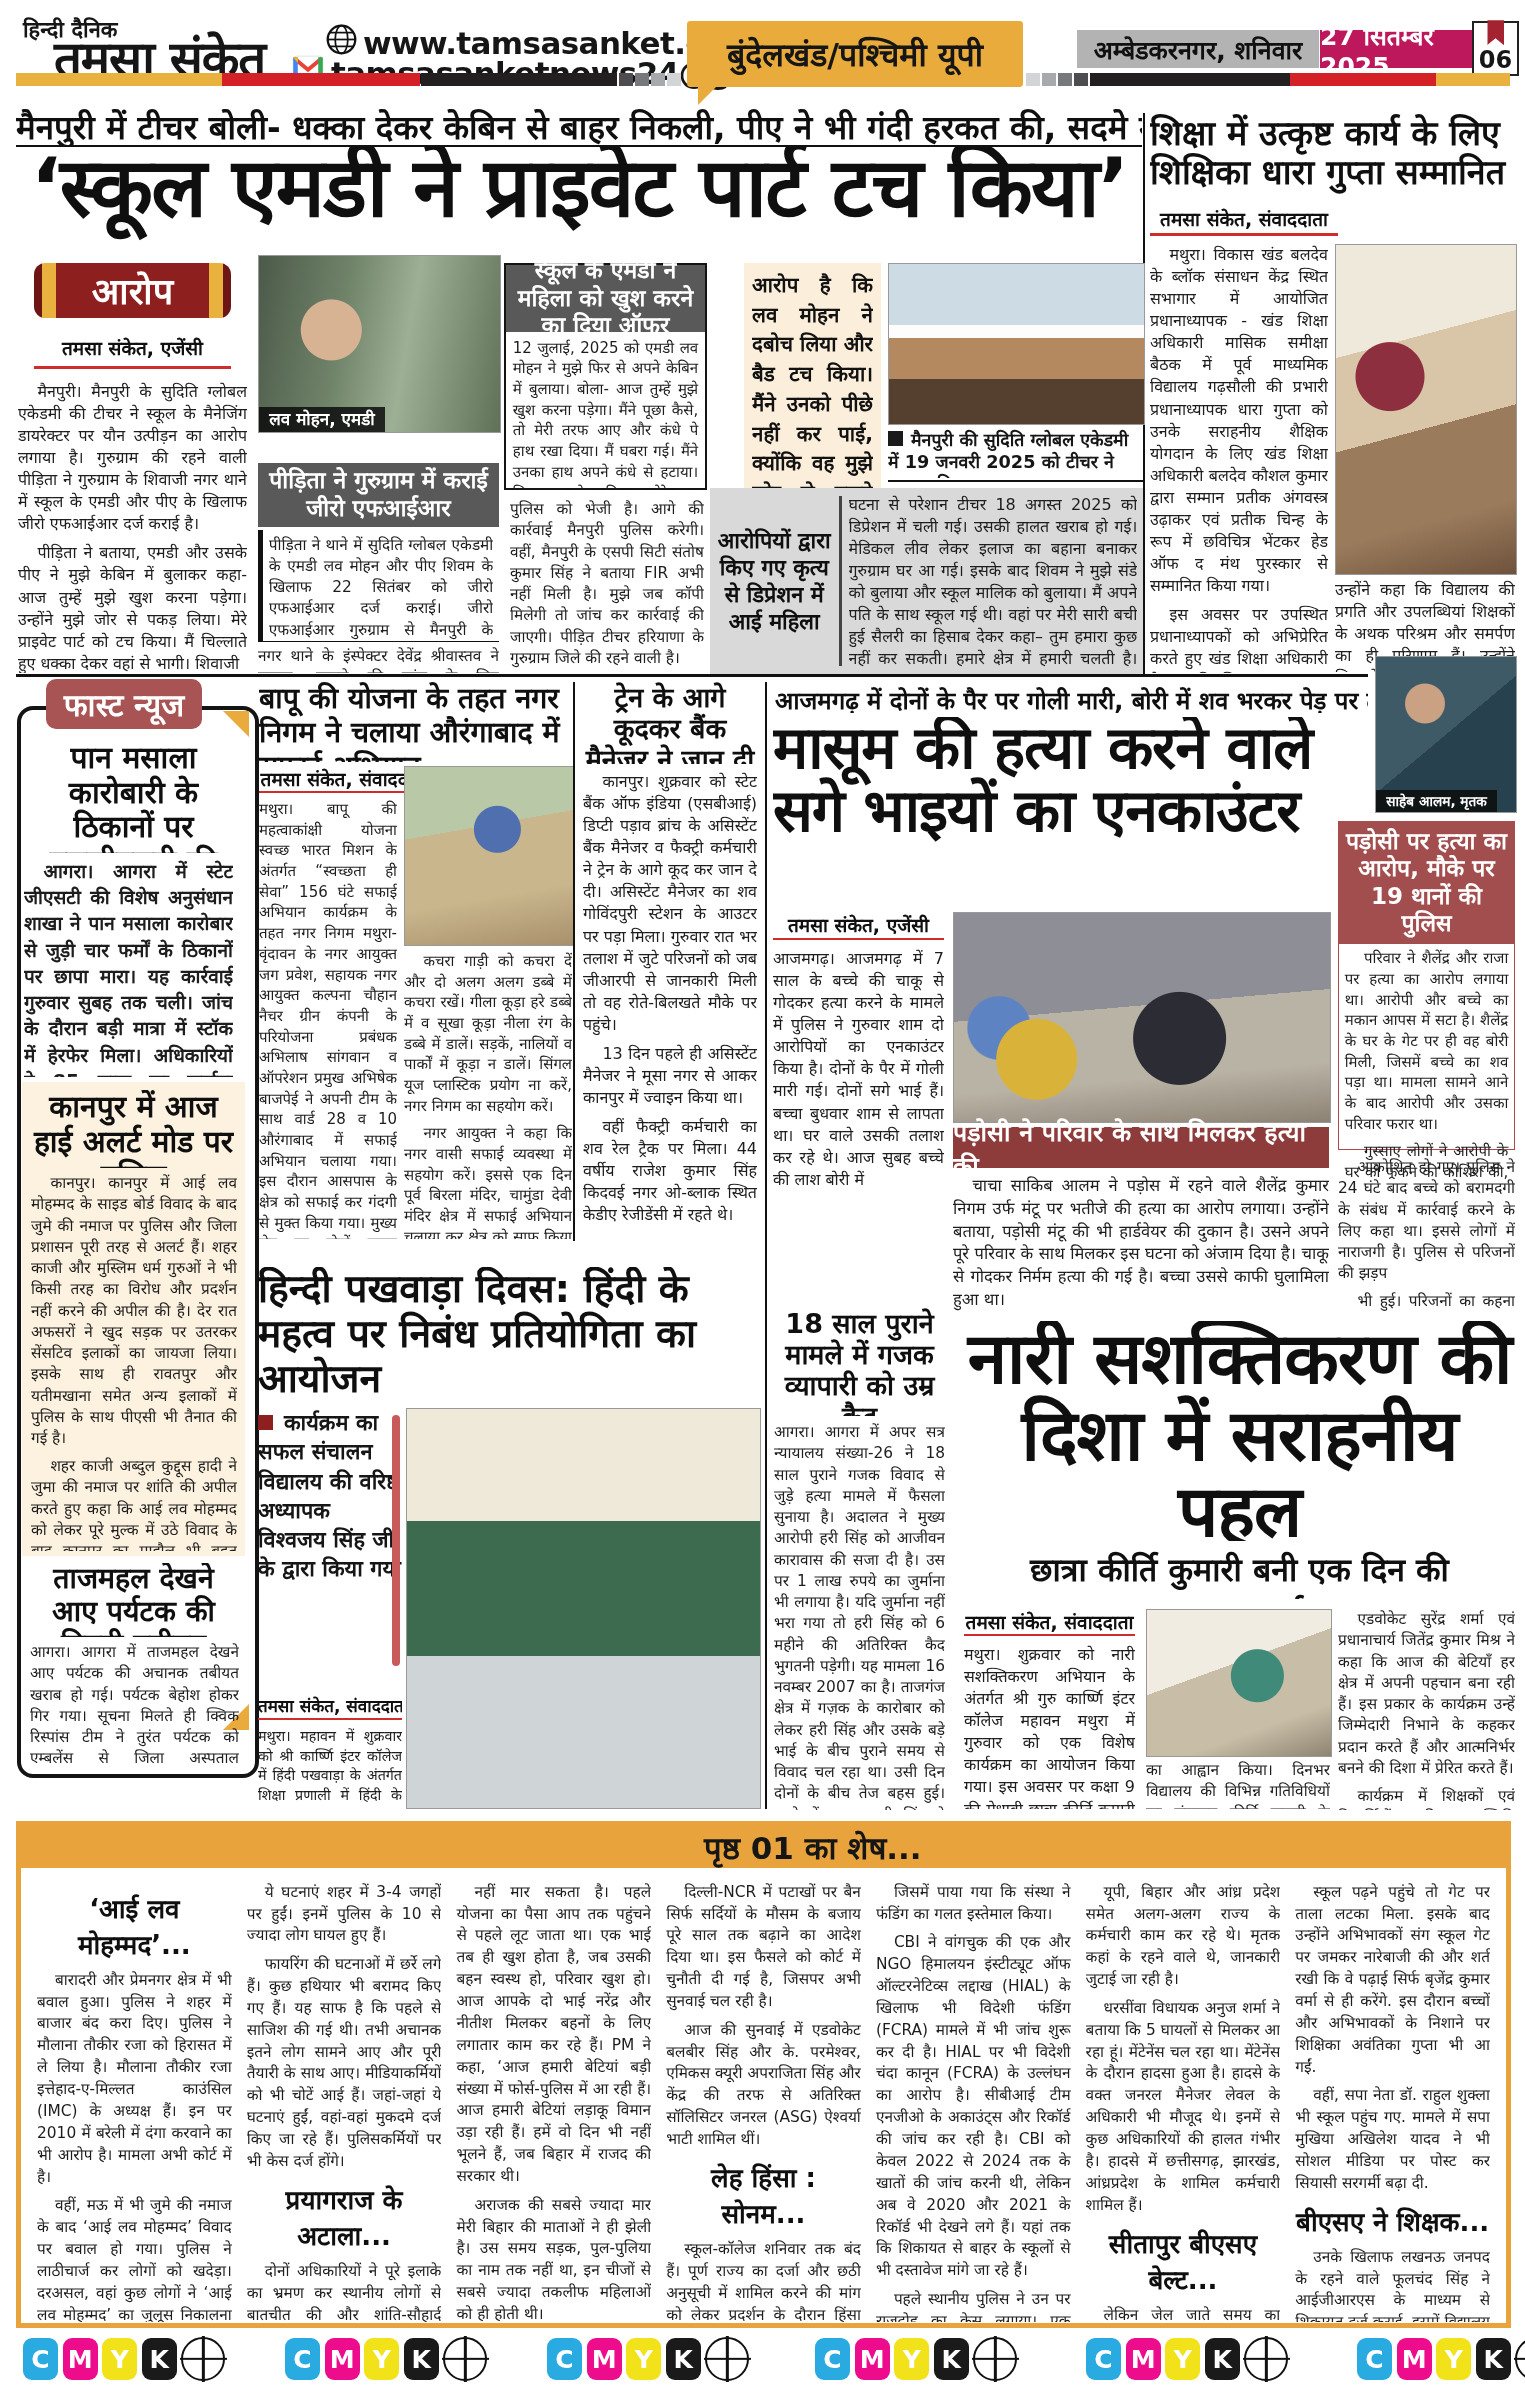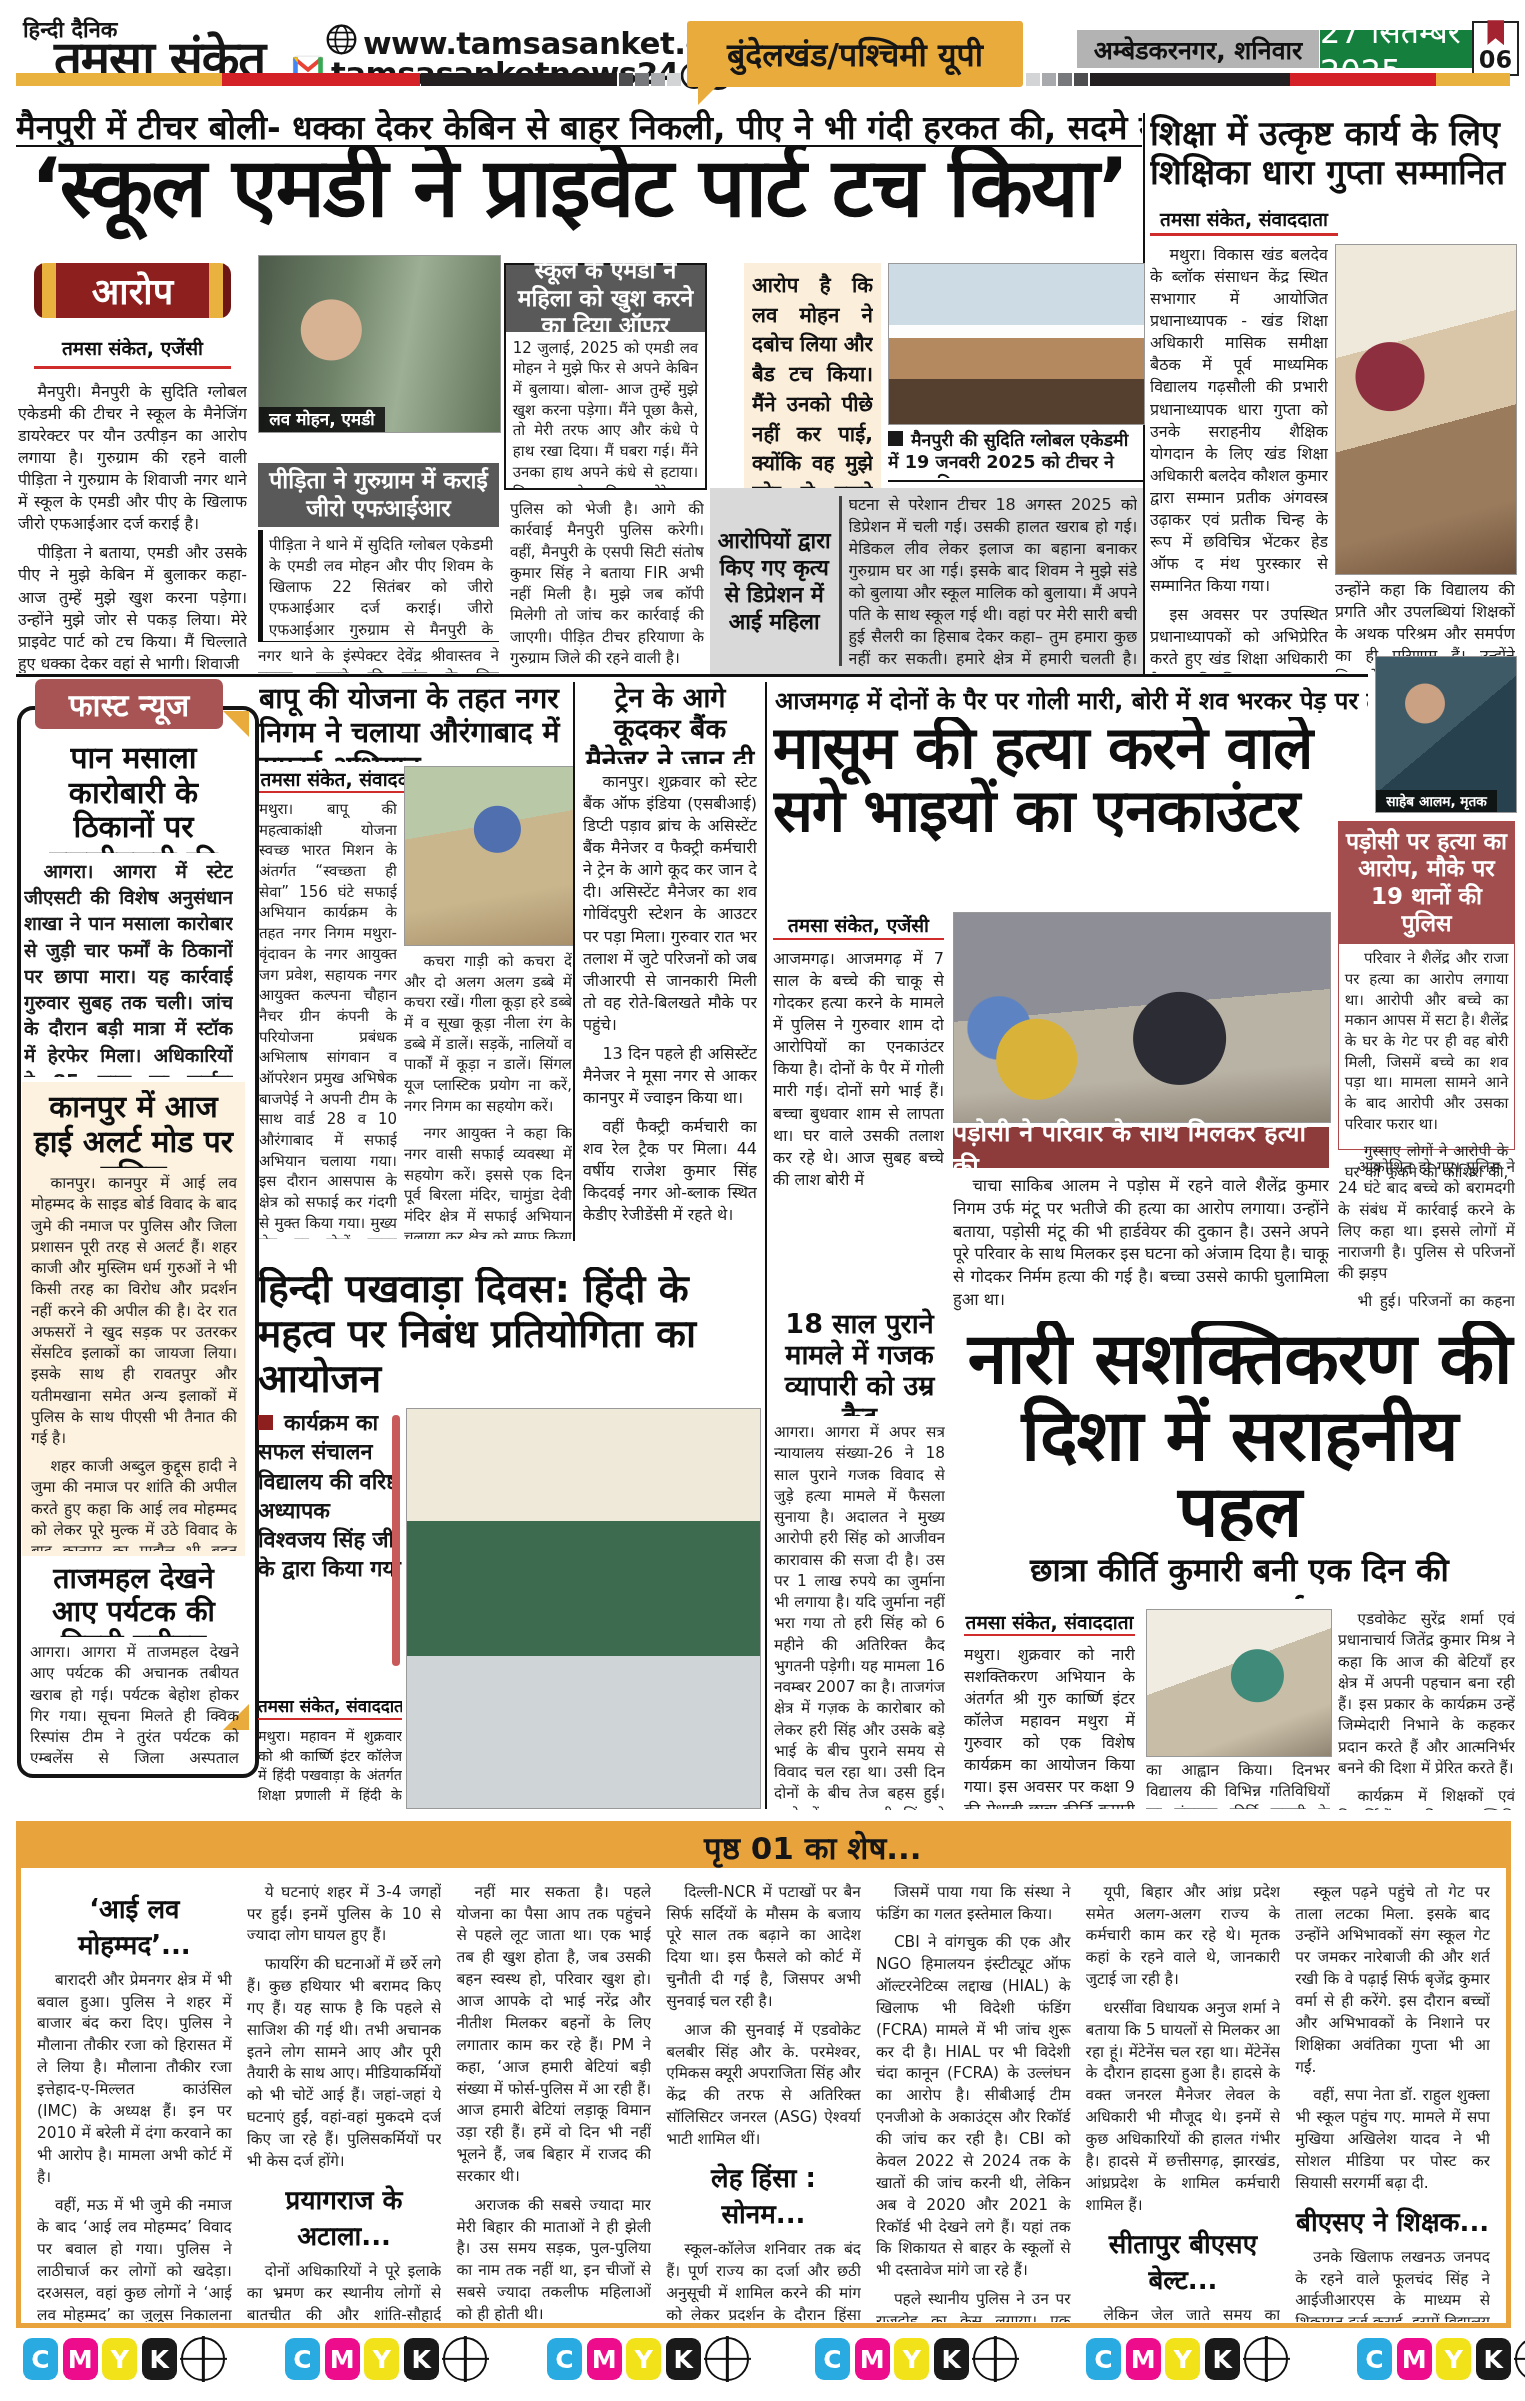--- a/index.html
+++ b/index.html
@@ -17,22 +17,22 @@
   .pcap{position:absolute;left:0;bottom:0;background:rgba(12,12,12,.85);color:#fff;font-weight:bold;
         font-size:17px;padding:3.4px 10.3px;line-height:1.1;}
   
   .masthead-title{font-size:49px;font-weight:900;letter-spacing:-1.1px;line-height:1;}
   .tagline{font-size:21.7px;font-weight:bold;}
   .contact{font-size:31px;font-weight:900;letter-spacing:-0.6px;}
   .edition-banner{background:#e8ab3c;border-radius:3.4px;display:flex;align-items:center;justify-content:center;
         font-size:32px;font-weight:900;}
   .datebox-gray{background:#b3b3b3;color:#101010;display:flex;align-items:center;justify-content:center;
         font-size:25px;font-weight:900;}
-  .datebox-black{background:#15803d;color:#fff;display:flex;align-items:center;justify-content:center;
-        font-size:32px;font-weight:400;}
+  .datebox-black{background:#be185d;color:#fff;display:flex;align-items:center;justify-content:center;
+        font-size:25px;font-weight:700;}
   .pagebadge{background:#fff;border:2.3px solid #222;display:flex;align-items:flex-end;justify-content:center;
         font-size:24px;font-weight:900;}
   .bookmark{position:absolute;top:-2.3px;left:50%;transform:translateX(-50%);width:17px;height:25px;
         background:#a32430;clip-path:polygon(0 0,100% 0,100% 100%,50% 72%,0 100%);}
   
   .aarop-badge{border-radius:11.4px;display:flex;align-items:center;justify-content:center;color:#fff;
         font-size:36px;font-weight:900;
         background:linear-gradient(90deg,#6e1616 0 8px,#e9b23f 8px 21.7px,#8e1f1f 21.7px calc(100% - 21.7px),#e9b23f calc(100% - 21.7px) calc(100% - 8px),#6e1616 calc(100% - 8px));}
   .fast-badge{background:#a85454;border-radius:6.8px;color:#fff;display:flex;align-items:center;justify-content:center;
         font-size:31px;font-weight:900;}
@@ -193,21 +193,21 @@
   <div class="abs body" style="left:1150px;top:244px;width:178px;height:429px;font-size:16px;">
     <p>मथुरा। विकास खंड बलदेव के ब्लॉक संसाधन केंद्र स्थित सभागार में आयोजित प्रधानाध्यापक - खंड शिक्षा अधिकारी मासिक समीक्षा बैठक में पूर्व माध्यमिक विद्यालय गढ़सौली की प्रभारी प्रधानाध्यापक धारा गुप्ता को उनके सराहनीय शैक्षिक योगदान के लिए खंड शिक्षा अधिकारी बलदेव कौशल कुमार द्वारा सम्मान प्रतीक अंगवस्त्र उढ़ाकर एवं प्रतीक चिन्ह के रूप में छविचित्र भेंटकर हेड ऑफ द मंथ पुरस्कार से सम्मानित किया गया।</p>
     <p>इस अवसर पर उपस्थित प्रधानाध्यापकों को अभिप्रेरित करते हुए खंड शिक्षा अधिकारी ने कहा कि शिक्षक समाज का वास्तविक निर्माता होता है। जिस प्रकार दीपक स्वयं जलकर प्रकाश फैलाता है, उसी प्रकार शिक्षक अपने परिश्रम और ज्ञान से विद्यार्थियों के जीवन को उज्ज्वल बनाते हैं।</p>
   </div>
   <div class="abs photo ph-award" style="left:1335px;top:244px;width:180px;height:329px;"></div>
   <div class="abs body" style="left:1335px;top:579px;width:180px;height:93px;font-size:16px;">उन्होंने कहा कि विद्यालय की प्रगति और उपलब्धियां शिक्षकों के अथक परिश्रम और समर्पण का ही परिणाम हैं। उन्होंने शिक्षकों से कहा कि वे शिक्षा को केवल परीक्षा तक सीमित न रखें, बल्कि जीवन-मूल्य और बच्चों का सर्वांगीण विकास भी केंद्र में रखें। यह बैठक सभी के लिए आत्मविश्वास बढ़ाने वाला दिन रही।</div>
 
   <div class="abs rail-frame" style="left:17px;top:706px;width:234px;height:1064px;"></div>
   <div class="abs fold" style="left:223px;top:711px;"></div>
   <div class="abs fold" style="left:223px;top:1704px;transform:rotate(90deg);"></div>
-  <div class="abs fast-badge" style="left:35px;top:679px;width:188px;height:50px;">फास्ट न्यूज</div>
+  <div class="abs fast-badge" style="left:46px;top:679px;width:156px;height:50px;border-radius:10px;">फास्ट न्यूज</div>
 
   <div class="abs section-h" style="left:31px;top:741px;width:205px;height:112px;font-size:30px;">पान मसाला कारोबारी के ठिकानों पर एसजीएसटी की रेड</div>
   <div class="abs body" style="left:24px;top:858px;width:209px;height:219px;font-size:19px;font-weight:bold;">
     <p>आगरा। आगरा में स्टेट जीएसटी की विशेष अनुसंधान शाखा ने पान मसाला कारोबार से जुड़ी चार फर्मों के ठिकानों पर छापा मारा। यह कार्रवाई गुरुवार सुबह तक चली। जांच के दौरान बड़ी मात्रा में स्टॉक में हेरफेर मिला। अधिकारियों ने 85 लाख का जुर्माना लगाकर 65 लाख जमा कराए।</p>
     <p>जांच के दौरान फर्म सरीन और सरीन के व्यापार स्थल से 24 लाख रुपए के स्टॉक में हेरफेर मिला।</p>
   </div>
 
   <div class="abs" style="left:22px;top:1082px;width:223px;height:474px;background:#fdf2df;"></div>
   <div class="abs section-h" style="left:31px;top:1090px;width:205px;height:78px;font-size:30px;">कानपुर में आज हाई अलर्ट मोड पर पुलिस</div>
   <div class="abs body" style="left:31px;top:1173px;width:206px;height:378px;font-size:15.4px;">

